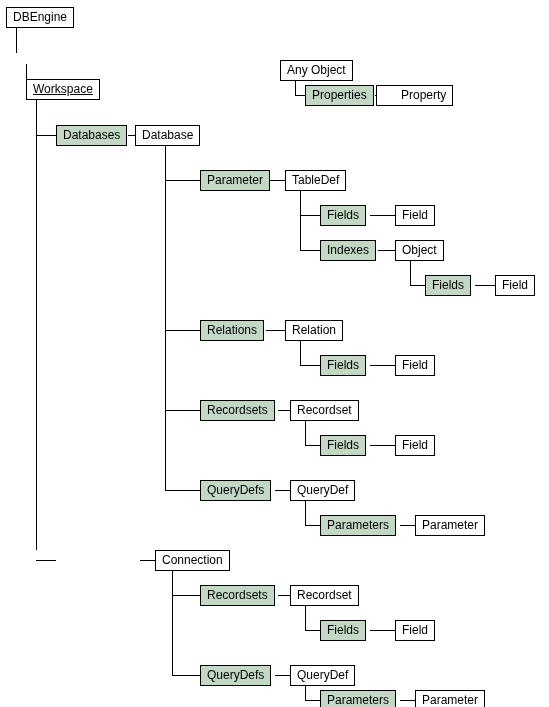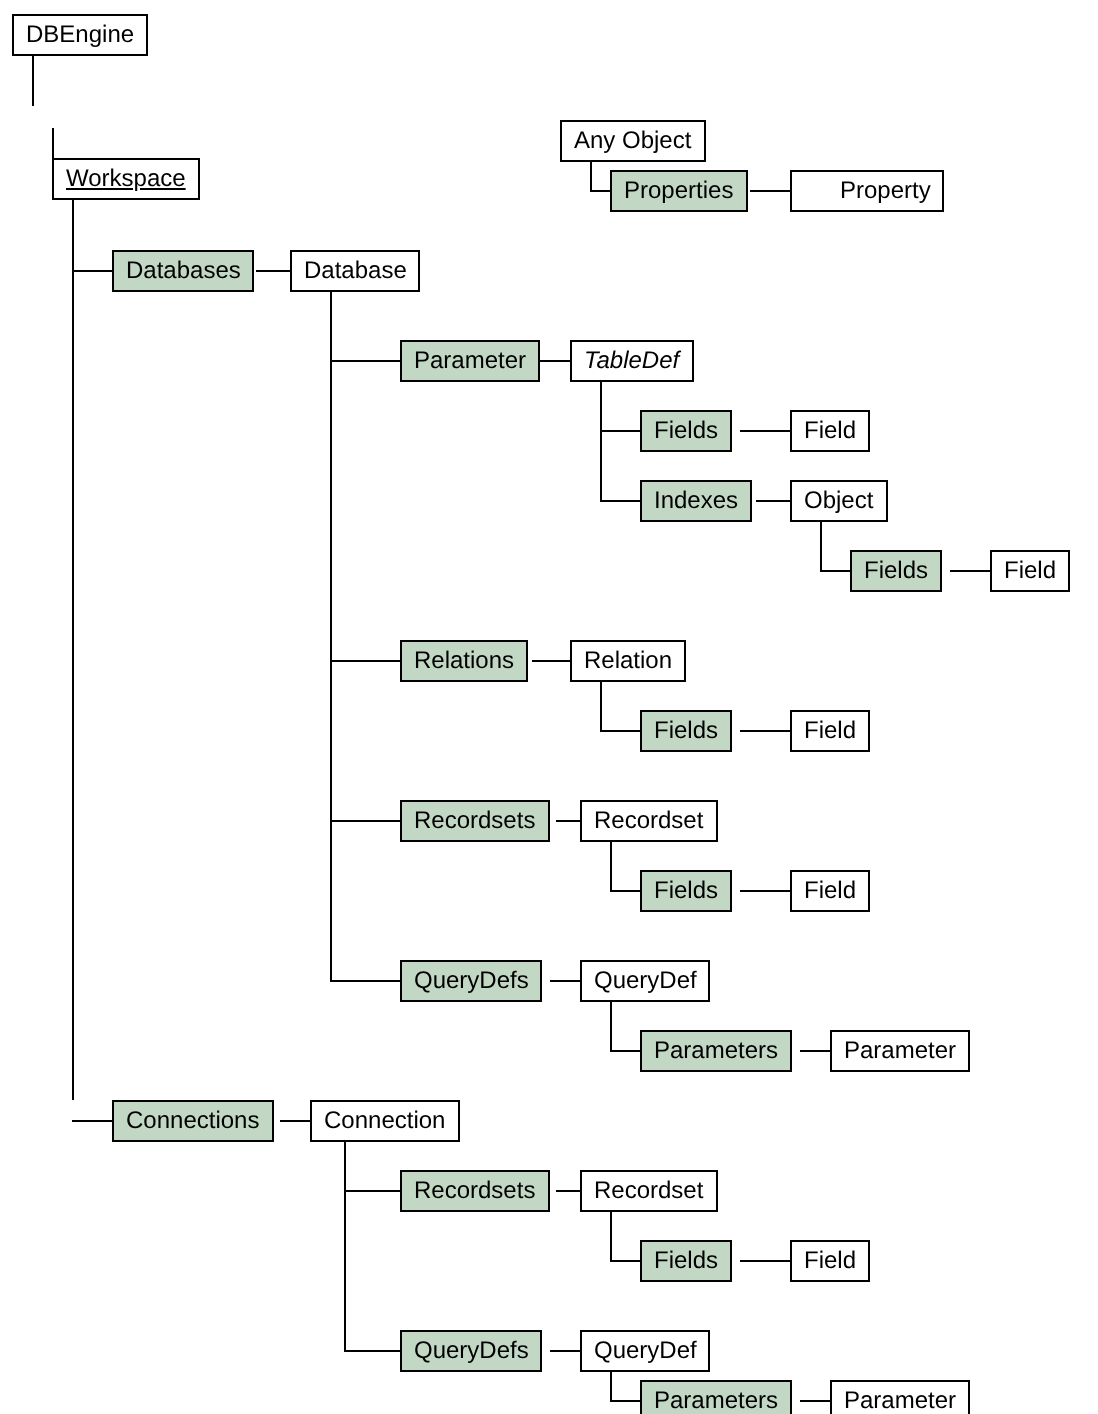--- a/index.html
+++ b/index.html
@@ -49,28 +49,28 @@
   <div class="vl" style="left:16px; top:28px; height:25px;"></div>
 
   <div class="vl" style="left:26px; top:64px; height:25px;"></div>
 
   <div class="box" style="left:26px; top:79px;text-decoration:underline;">Workspace</div>
   <div class="vl" style="left:36px; top:100px; height:450px;"></div>
 
   <div class="hl" style="left:36px; top:135px; width:20px;"></div>
   <div class="box coll" style="left:56px; top:125px;">Databases</div>
   <div class="hl" style="left:128px; top:135px; width:17px;"></div>
-  <div class="box" style="left:145px; top:125px;">Database</div>
+  <div class="box" style="left:135px; top:125px;">Database</div>
 
   <div class="vl" style="left:165px; top:146px; height:344px;"></div>
 
   <div class="hl" style="left:165px; top:180px; width:35px;"></div>
   <div class="box coll" style="left:200px; top:170px;">Parameter</div>
   <div class="hl" style="left:270px; top:180px; width:15px;"></div>
-  <div class="box" style="left:285px; top:170px;font-style:italic;">TableDef</div>
+  <div class="box" style="left:285px; top:170px;">TableDef</div>
 
   <div class="vl" style="left:300px; top:191px; height:59px;"></div>
 
   <div class="hl" style="left:300px; top:215px; width:20px;"></div>
   <div class="box coll" style="left:320px; top:205px;">Fields</div>
   <div class="hl" style="left:370px; top:215px; width:25px;"></div>
   <div class="box" style="left:395px; top:205px;">Field</div>
 
   <div class="hl" style="left:300px; top:250px; width:20px;"></div>
   <div class="box coll" style="left:320px; top:240px;">Indexes</div>
@@ -110,21 +110,20 @@
   <div class="hl" style="left:275px; top:490px; width:15px;"></div>
   <div class="box" style="left:290px; top:480px;">QueryDef</div>
 
   <div class="vl" style="left:305px; top:501px; height:24px;"></div>
   <div class="hl" style="left:305px; top:525px; width:15px;"></div>
   <div class="box coll" style="left:320px; top:515px;">Parameters</div>
   <div class="hl" style="left:400px; top:525px; width:15px;"></div>
   <div class="box" style="left:415px; top:515px;">Parameter</div>
 
   <div class="hl" style="left:36px; top:560px; width:20px;"></div>
-  <div class="box coll" style="left:56px; top:550px;">Connections</div>
   <div class="hl" style="left:140px; top:560px; width:15px;"></div>
   <div class="box" style="left:155px; top:550px;">Connection</div>
 
   <div class="vl" style="left:172px; top:571px; height:104px;"></div>
 
   <div class="hl" style="left:172px; top:595px; width:28px;"></div>
   <div class="box coll" style="left:200px; top:585px;">Recordsets</div>
   <div class="hl" style="left:278px; top:595px; width:12px;"></div>
   <div class="box" style="left:290px; top:585px;">Recordset</div>
 
@@ -143,15 +142,15 @@
   <div class="hl" style="left:305px; top:700px; width:15px;"></div>
   <div class="box coll" style="left:320px; top:690px;">Parameters</div>
   <div class="hl" style="left:400px; top:700px; width:15px;"></div>
   <div class="box" style="left:415px; top:690px;">Parameter</div>
 
   <div class="box" style="left:280px; top:60px;">Any Object</div>
   <div class="vl" style="left:295px; top:81px; height:14px;"></div>
   <div class="hl" style="left:295px; top:95px; width:10px;"></div>
   <div class="box coll" style="left:305px; top:85px;">Properties</div>
   <div class="hl" style="left:375px; top:95px; width:20px;"></div>
-  <div class="box" style="left:395px; top:85px;padding-left:24px;">Property</div>
+  <div class="box" style="left:376px; top:85px;padding-left:24px;">Property</div>
 
 </div>
 
 </body></html>

